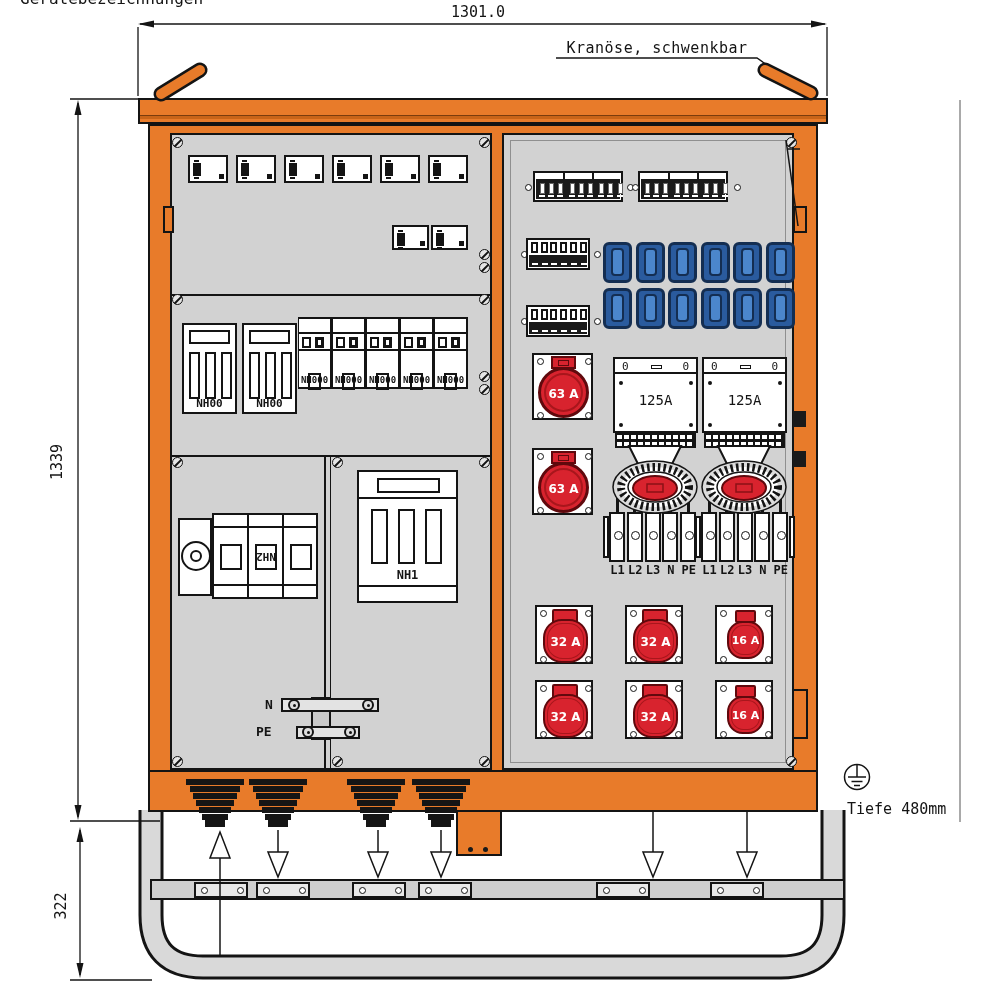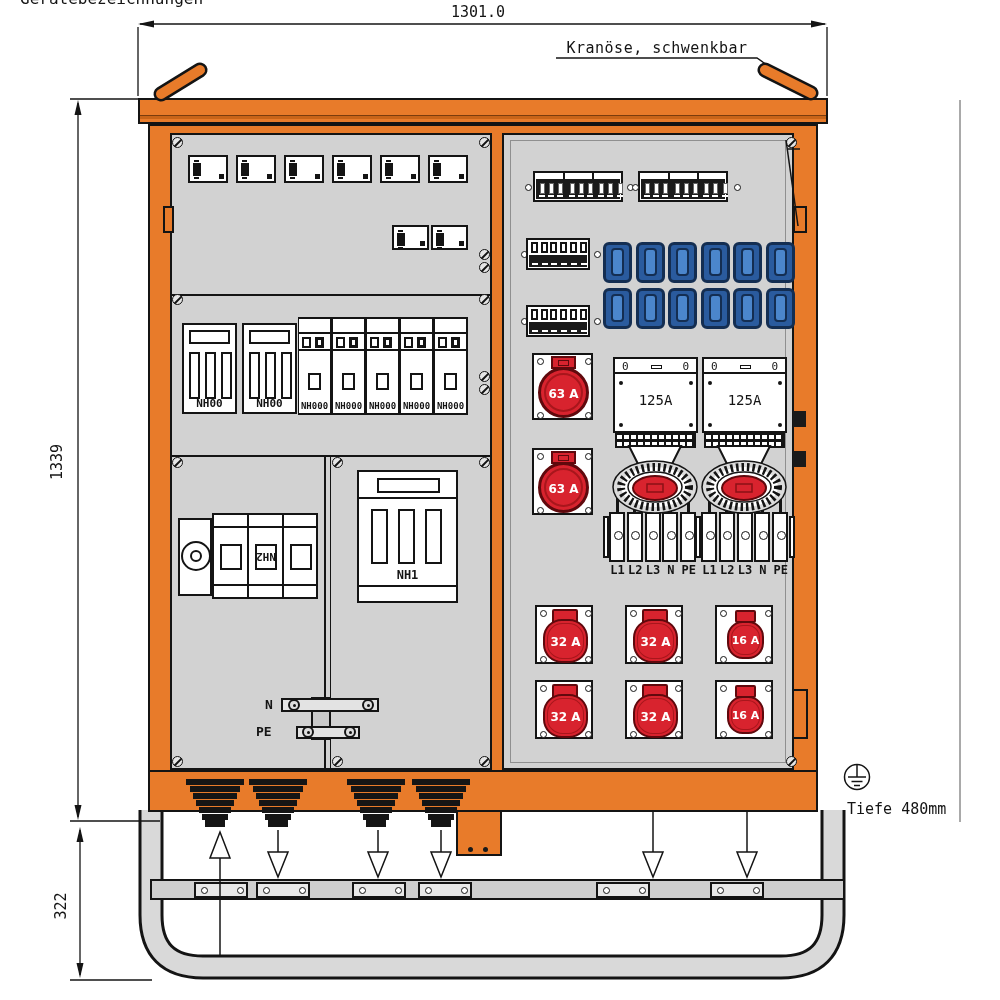--- a/index.html
+++ b/index.html
@@ -26,21 +26,21 @@
   .meter{position:absolute;background:#fff;border:2px solid #141414}
   .msym{position:absolute;left:3px;top:6px;width:8px;height:13px;background:#141414}
   .msym::before{content:"";position:absolute;left:1px;top:-3px;width:5px;height:2px;background:#141414}
   .msym::after{content:"";position:absolute;left:1px;bottom:-3px;width:5px;height:2px;background:#141414}
   .mdot{position:absolute;right:2px;bottom:2px;width:5px;height:5px;background:#141414}
   
   .nh00{position:absolute;width:55px;height:91px;background:#fff;border:2px solid #141414}
   .nh00 .bar{position:absolute;left:5px;top:5px;width:41px;height:14px;border:2px solid #141414}
   .nh00 .slot{position:absolute;top:27px;width:11px;height:47px;border:2px solid #141414}
   .nlbl{position:absolute;bottom:2px;width:100%;text-align:center;font:bold 11px "DejaVu Sans Mono",monospace}
-  .nh000{position:absolute;width:34px;height:98px;background:#fff;border:2px solid #141414;border-left-width:1px}
+  .nh000{position:absolute;width:34px;height:72px;background:#fff;border:2px solid #141414;border-left-width:1px}
   .nh000 .band{position:absolute;left:-1px;right:-2px;top:13px;height:19px;border-top:2px solid #141414;border-bottom:2px solid #141414}
   .nh000 .bsq{position:absolute;top:3px;width:9px;height:11px;border:2px solid #141414;background:#fff}
   .nh000 .bsq.d{border-width:3px}
   .nh000 .msq{position:absolute;left:9px;top:54px;width:13px;height:17px;border:2px solid #141414}
   .nh000 .nlbl{font:bold 9px "DejaVu Sans Mono",monospace}
   
   .bgroup{position:absolute;width:90px;height:31px;background:#fff;border:2px solid #141414}
   .bdk{position:absolute;left:1px;right:1px;top:6px;bottom:1px;background:#1a1a1a}
   .tgl{position:absolute;top:4px;width:5px;height:11px;background:#fff;border:1px solid #666}
   .dsh{position:absolute;bottom:2px;width:6px;height:2px;background:#fff}

